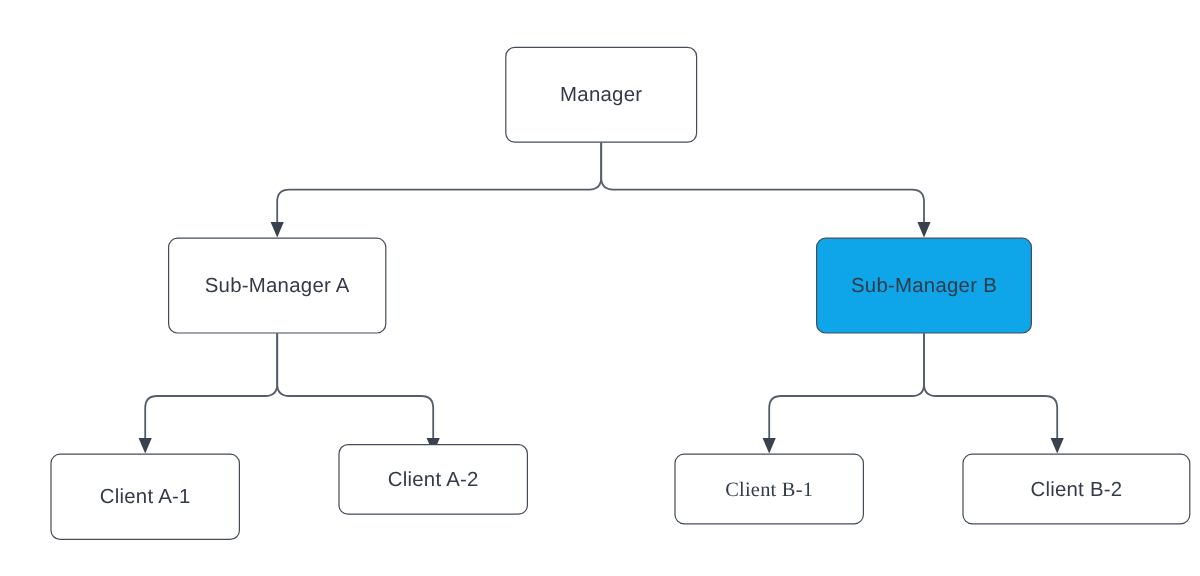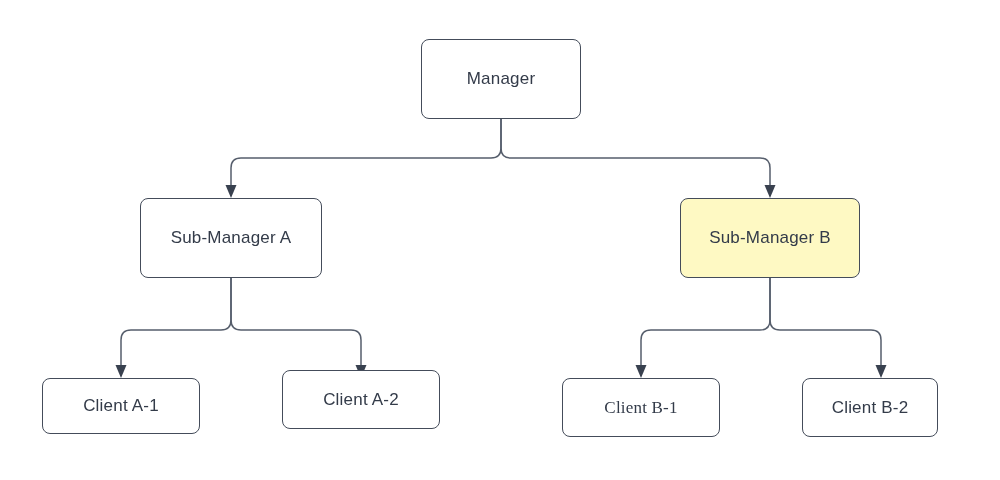--- a/index.html
+++ b/index.html
@@ -60,33 +60,33 @@
     </svg>
 
   <div class="node" style="left: 140px; top: 198px; width: 182px; height: 80px; background: rgb(255, 255, 255); border-color: rgb(68, 76, 90);">
     <span class="node-label" style="color: rgb(51, 59, 73);">Sub-Manager A</span>
   </div>
 
   <div class="node" style="left: 421px; top: 39px; width: 160px; height: 80px; background: rgb(255, 255, 255); border-color: rgb(68, 76, 90);">
     <span class="node-label" style="color: rgb(51, 59, 73);">Manager</span>
   </div>
 
-  <div class="node" style="left: 680px; top: 198px; width: 180px; height: 80px; background: #fef9c3; border-color: rgb(68, 76, 90);">
+  <div class="node" style="left: 680px; top: 198px; width: 180px; height: 80px; background: #0ea5e9; border-color: rgb(68, 76, 90);">
     <span class="node-label" style="color: rgb(51, 59, 73);">Sub-Manager B</span>
   </div>
 
-  <div class="node" style="left: 42px; top: 378px; width: 158px; height: 56px; background: rgb(255, 255, 255); border-color: rgb(68, 76, 90);">
+  <div class="node" style="left: 42px; top: 378px; width: 158px; height: 72px; background: rgb(255, 255, 255); border-color: rgb(68, 76, 90);">
     <span class="node-label" style="color: rgb(51, 59, 73);">Client A-1</span>
   </div>
 
   <div class="node" style="left: 282px; top: 370px; width: 158px; height: 59px; background: rgb(255, 255, 255); border-color: rgb(68, 76, 90);">
     <span class="node-label" style="color: rgb(51, 59, 73);">Client A-2</span>
   </div>
 
   <div class="node" style="left: 562px; top: 378px; width: 158px; height: 59px; background: rgb(255, 255, 255); border-color: rgb(68, 76, 90); font-family: Liberation Serif, serif;">
     <span class="node-label" style="color: rgb(51, 59, 73);">Client B-1</span>
   </div>
 
-  <div class="node" style="left: 802px; top: 378px; width: 136px; height: 59px; background: rgb(255, 255, 255); border-color: rgb(68, 76, 90);">
+  <div class="node" style="left: 802px; top: 378px; width: 190px; height: 59px; background: rgb(255, 255, 255); border-color: rgb(68, 76, 90);">
     <span class="node-label" style="color: rgb(51, 59, 73);">Client B-2</span>
   </div>
 
 </div>
 
 </body></html>

